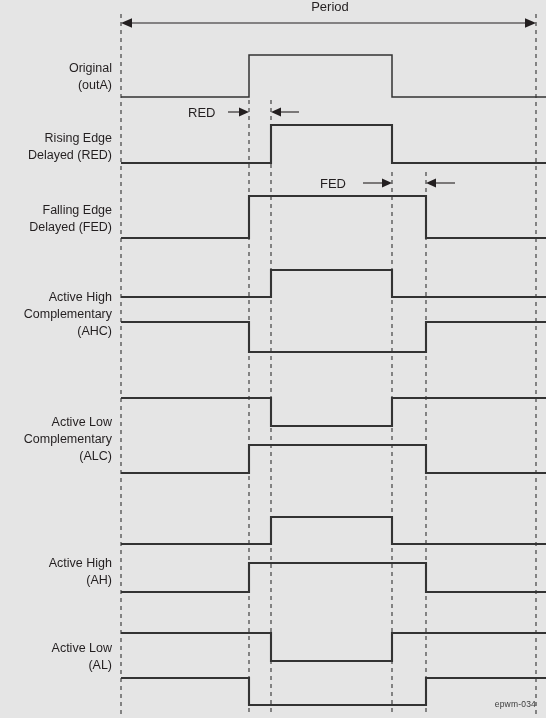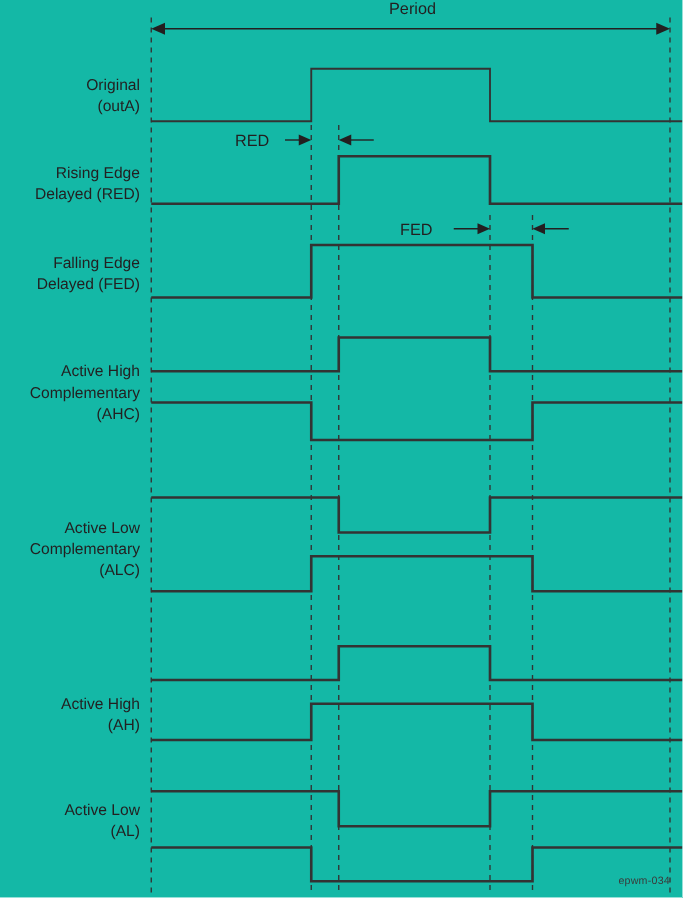--- a/index.html
+++ b/index.html
@@ -7,21 +7,21 @@
     padding: 0;
     background: #ffffff;
   }
   body {
     font-family: "Liberation Sans", sans-serif;
   }
   #diagram-root {
     position: relative;
     width: 546px;
     height: 718px;
-    background: #14b8a6;
+    background: #e5e5e5;
     overflow: hidden;
   }
   #timing-svg {
     display: block;
     width: 546px;
     height: 718px;
   }
   .sig-label {
     font-family: "Liberation Sans", sans-serif;
     font-size: 12.5px;

